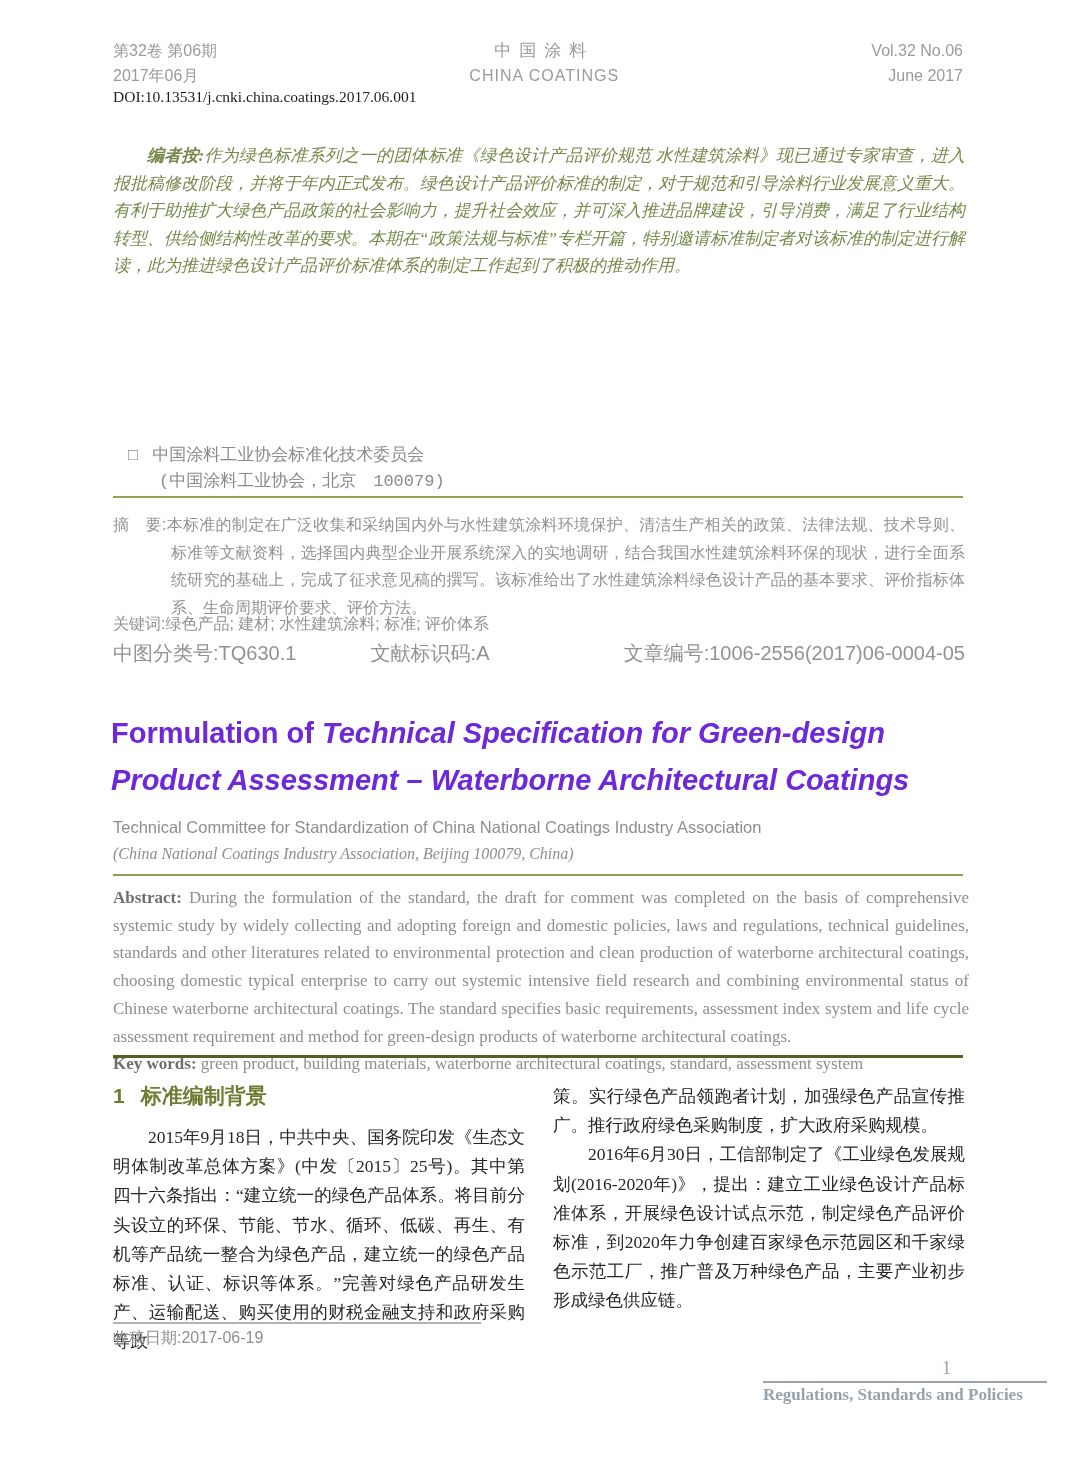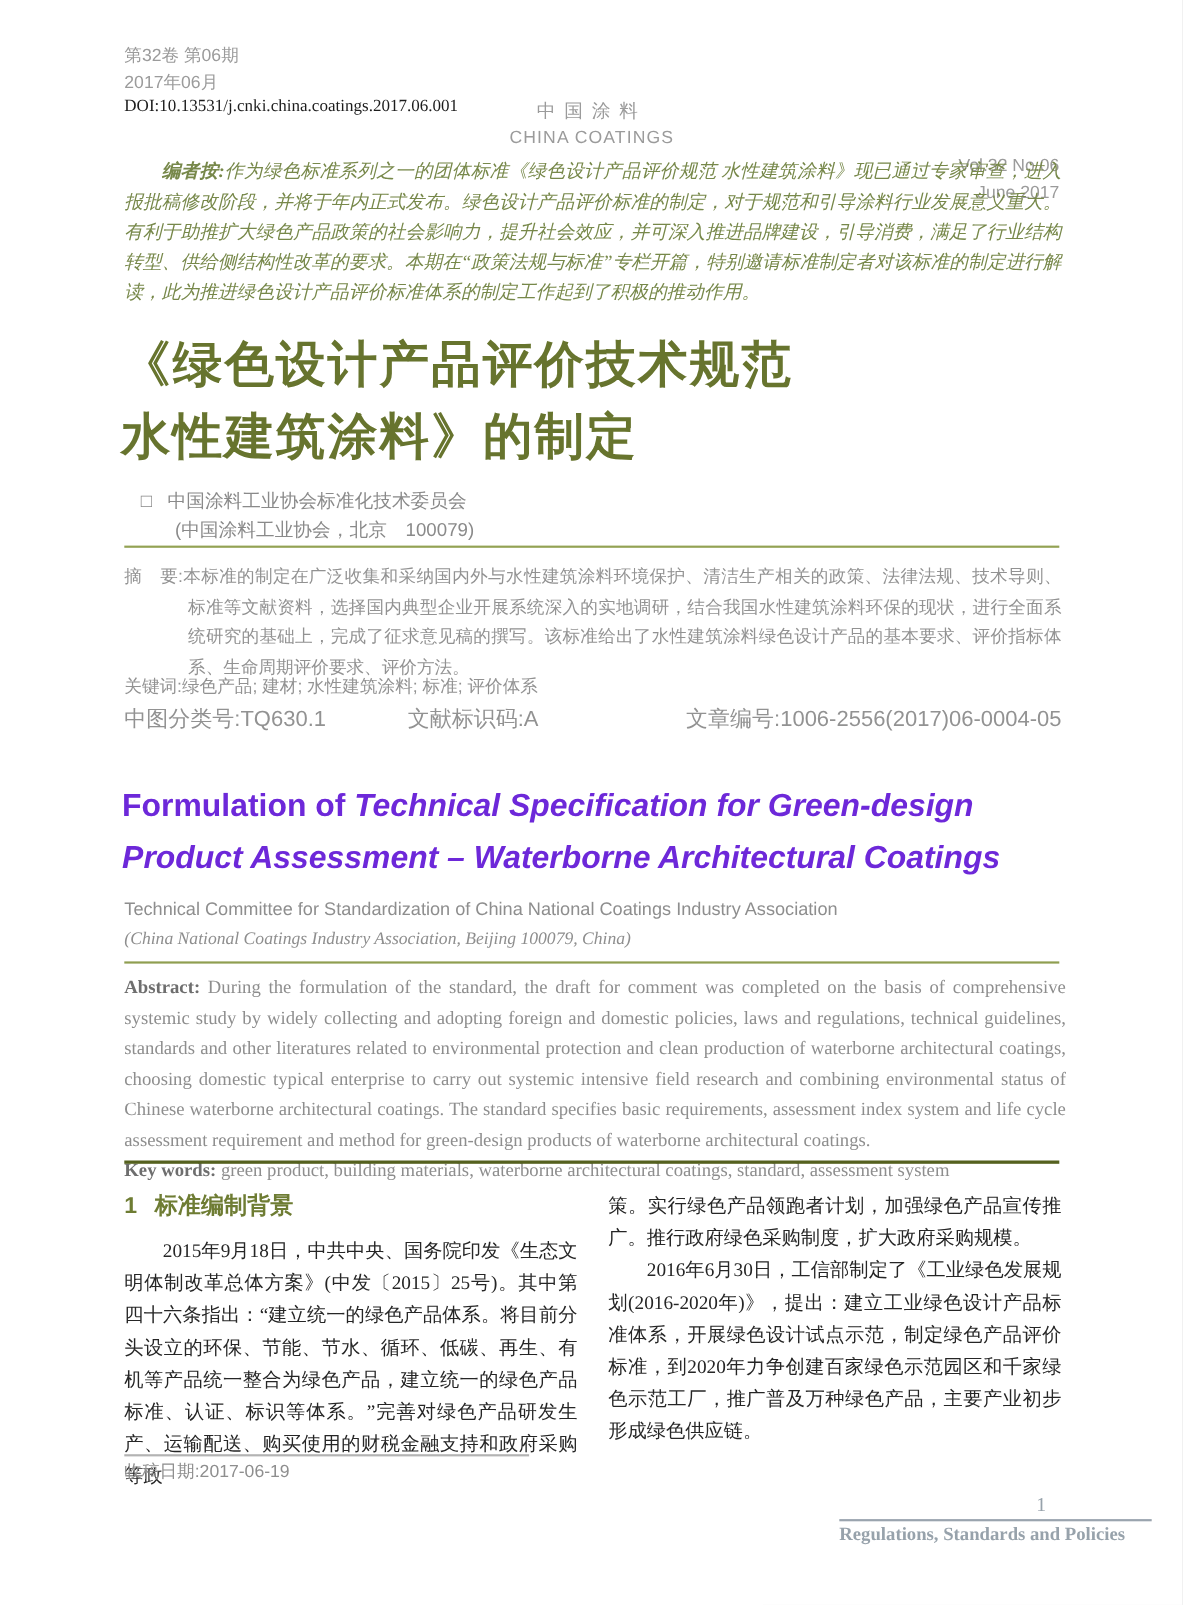--- a/index.html
+++ b/index.html
@@ -12,21 +12,21 @@
     background: #ffffff;
     overflow: hidden;
     font-family: "Liberation Serif", serif;
   }
 
   
   .masthead {
     position: absolute; left: 113px; top: 38px; width: 850px;
     display: flex; justify-content: space-between;
     color: #9b9b9b; font-family: "Liberation Sans", sans-serif;
-    font-size: 16px; line-height: 25px; flex-direction: column;
+    font-size: 16px; line-height: 25px;
   }
   .mh-center { text-align: center; }
   .mh-center .jcn { letter-spacing: 8px; font-size: 17px; }
   .mh-center .jen { letter-spacing: 1px; }
   .mh-right { text-align: right; }
   .doi {
     position: absolute; left: 113px; top: 88px;
     color: #1c1c1c; font-size: 15.5px;
     font-family: "Liberation Serif", serif;
   }
@@ -44,21 +44,21 @@
   .title-cn {
     position: absolute; left: 110px; top: 298px; width: 880px;
     color: #67742e; font-family: "Liberation Sans", sans-serif;
     font-size: 45px; font-weight: 800; letter-spacing: 2px; line-height: 66px;
   }
   .title-cn .tl { display: block; }
 
   
   .authors-cn {
     position: absolute; left: 128px; top: 443px;
-    color: #8a8a8a; font-family: Liberation Sans, sans-serif;
+    color: #8a8a8a; font-family: Liberation Mono, monospace;
     font-size: 17px; line-height: 26px;
   }
   .authors-cn .aff { padding-left: 31px; }
   .sq-marker { margin-right: 14px; }
 
   .rule { position: absolute; left: 113px; width: 850px; }
   .rule-1 { top: 496px; height: 2px; background: #93a254; }
   .rule-2 { top: 874px; height: 2px; background: #8f9e50; }
   .rule-3 { top: 1055px; height: 3px; background: #55611f; }
 
@@ -163,24 +163,20 @@
     </div>
     <div class="mh-right">
       <div>Vol.32  No.06</div>
       <div>June 2017</div>
     </div>
   </div>
   <div class="doi">DOI:10.13531/j.cnki.china.coatings.2017.06.001</div>
 
   <p class="editor-note"><span class="en-label">编者按:</span><span>作为绿色标准系列之一的团体标准《绿色设计产品评价规范 水性建筑涂料》现已通过专家审查，进入报批稿修改阶段，并将于年内正式发布。绿色设计产品评价标准的制定，对于规范和引导涂料行业发展意义重大。有利于助推扩大绿色产品政策的社会影响力，提升社会效应，并可深入推进品牌建设，引导消费，满足了行业结构转型、供给侧结构性改革的要求。本期在“政策法规与标准”专栏开篇，特别邀请标准制定者对该标准的制定进行解读，此为推进绿色设计产品评价标准体系的制定工作起到了积极的推动作用。</span></p>
 
-  <h1 class="title-cn">
-    <span class="tl">《绿色设计产品评价技术规范</span>
-    <span class="tl">水性建筑涂料》的制定</span>
-  </h1>
 
   <div class="authors-cn">
     <div><span class="sq-marker">□</span><span>中国涂料工业协会标准化技术委员会</span></div>
     <div class="aff">(中国涂料工业协会，北京　100079)</div>
   </div>
 
   <div class="rule rule-1"></div>
 
   <p class="abstract-cn"><span>摘　要:</span><span>本标准的制定在广泛收集和采纳国内外与水性建筑涂料环境保护、清洁生产相关的政策、法律法规、技术导则、标准等文献资料，选择国内典型企业开展系统深入的实地调研，结合我国水性建筑涂料环保的现状，进行全面系统研究的基础上，完成了征求意见稿的撰写。该标准给出了水性建筑涂料绿色设计产品的基本要求、评价指标体系、生命周期评价要求、评价方法。</span></p>
 

